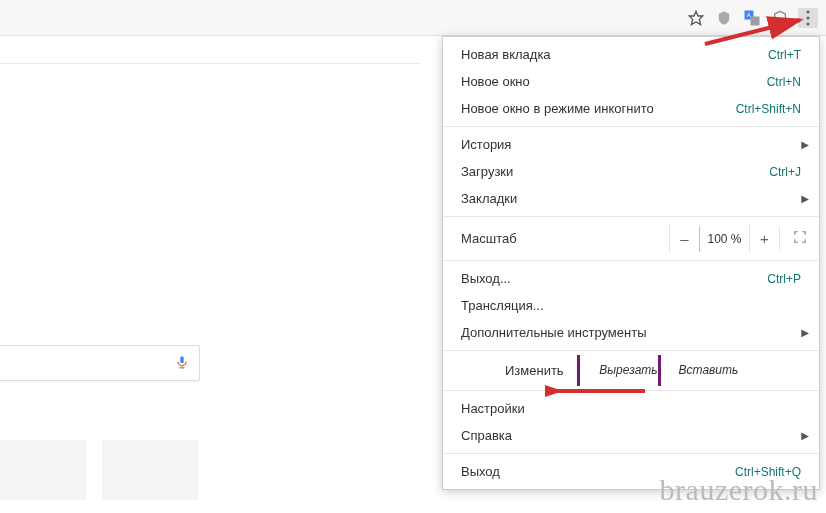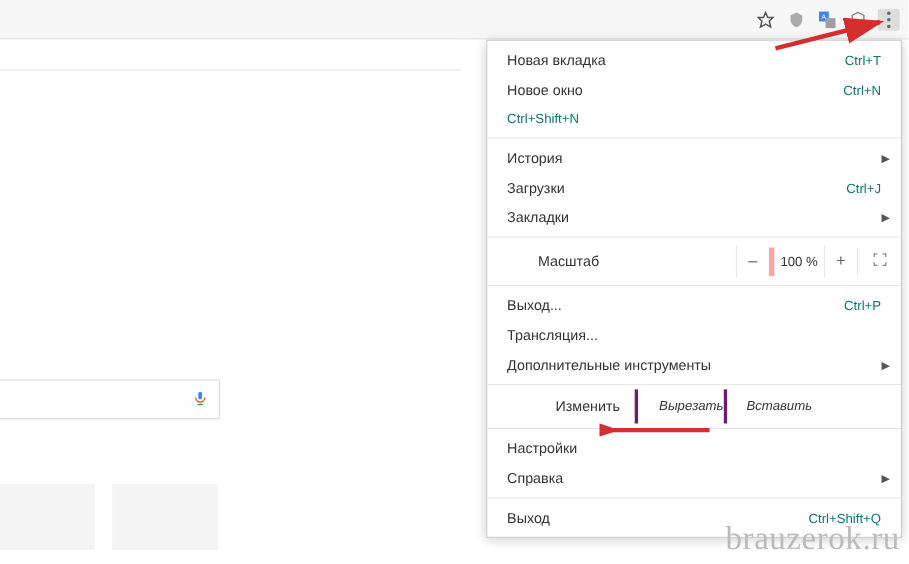--- a/index.html
+++ b/index.html
@@ -103,34 +103,33 @@
       height: 1px;
       background: #e6e6e6;
       margin: 4px 0;
     }
     .zoom-row {
       display: grid;
       grid-template-columns: 1fr 30px 50px 30px 40px;
       align-items: center;
       padding: 3px 0 3px 18px;
       color: #333;
-      margin-left: 28px;
     }
     .zoom-row .zoom-btn {
       text-align: center;
       padding: 6px 0;
       border-left: 1px solid #e6e6e6;
       color: #666;
       font-size: 15px;
     }
     .zoom-row .zoom-val {
       text-align: center;
       font-size: 12px;
       color: #333;
-      border-left: 5px solid #fca5a5;
+      border-left: 1px solid #fca5a5;
       padding: 6px 0;
     }
     .zoom-row .fs-btn {
       text-align: center;
       border-left: 1px solid #e6e6e6;
       padding: 4px 0;
     }
     .edit-row {
       display: grid;
       grid-template-columns: 90px 1fr 1fr 1fr;
@@ -221,20 +220,21 @@
 <div class="menu">
   <div class="menu-item">
     <span>Новая вкладка</span>
     <span class="shortcut">Ctrl+T</span>
   </div>
   <div class="menu-item">
     <span>Новое окно</span>
     <span class="shortcut">Ctrl+N</span>
   </div>
   <div class="menu-item">
+    <span>Новое окно в режиме инкогнито</span>
     <span class="shortcut">Ctrl+Shift+N</span>
   </div>
   <div class="menu-sep"></div>
   <div class="menu-item">
     <span>История</span>
     <span class="arrow">▶</span>
   </div>
   <div class="menu-item">
     <span>Загрузки</span>
     <span class="shortcut">Ctrl+J</span>

